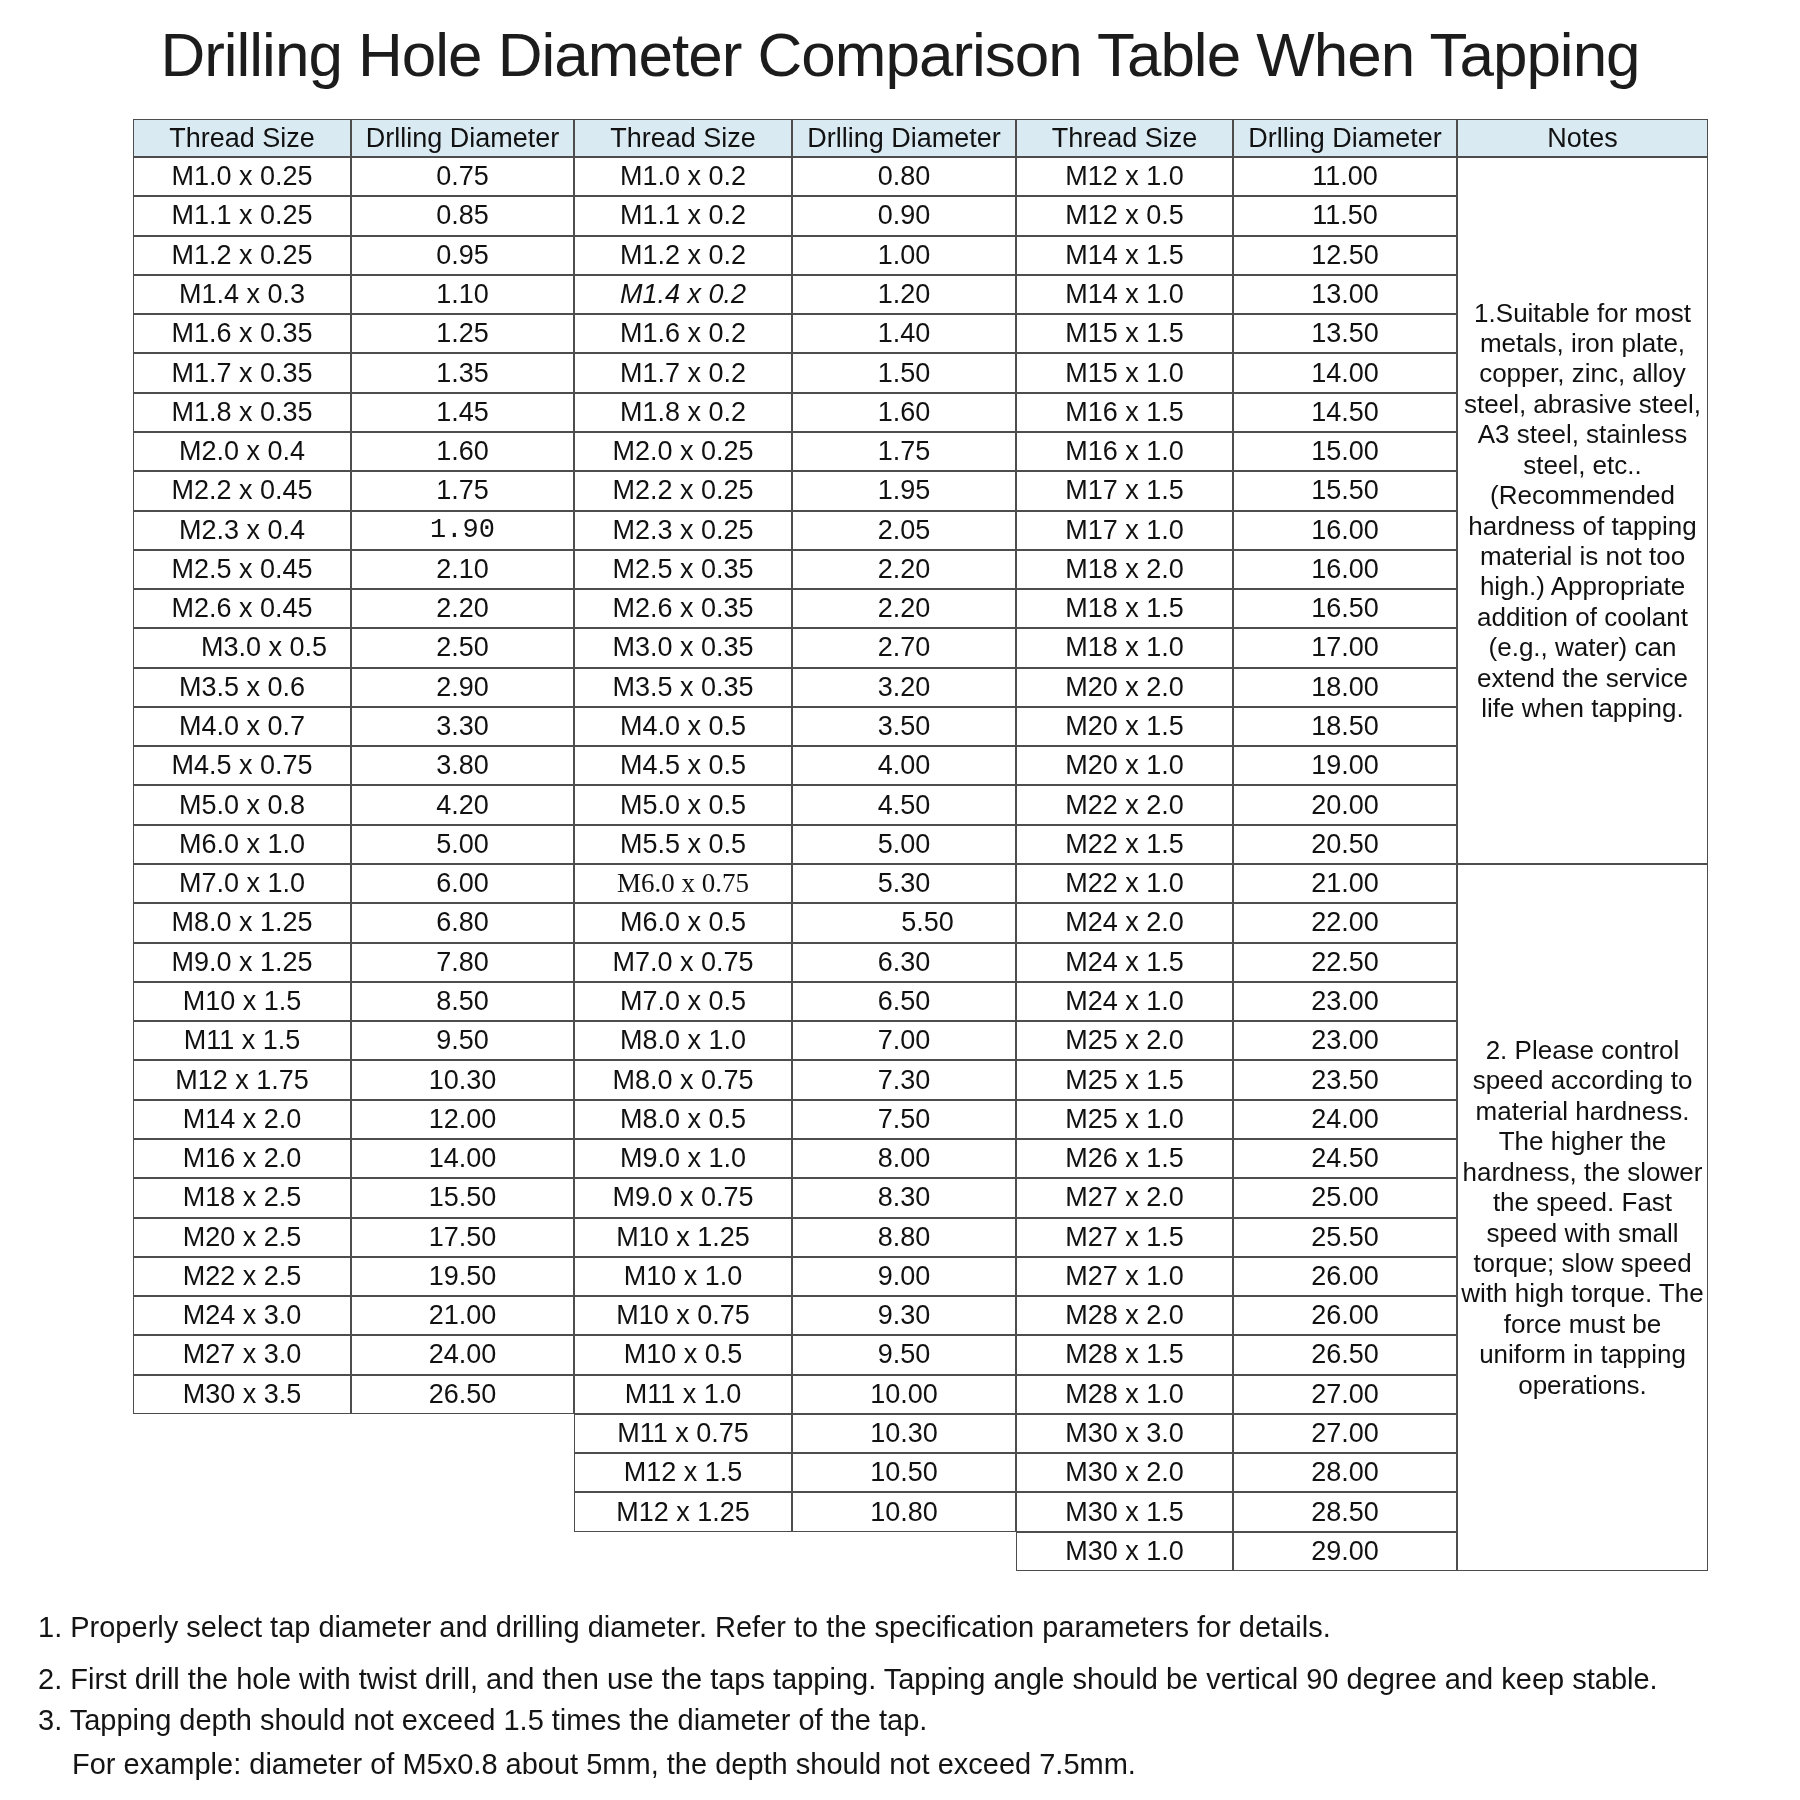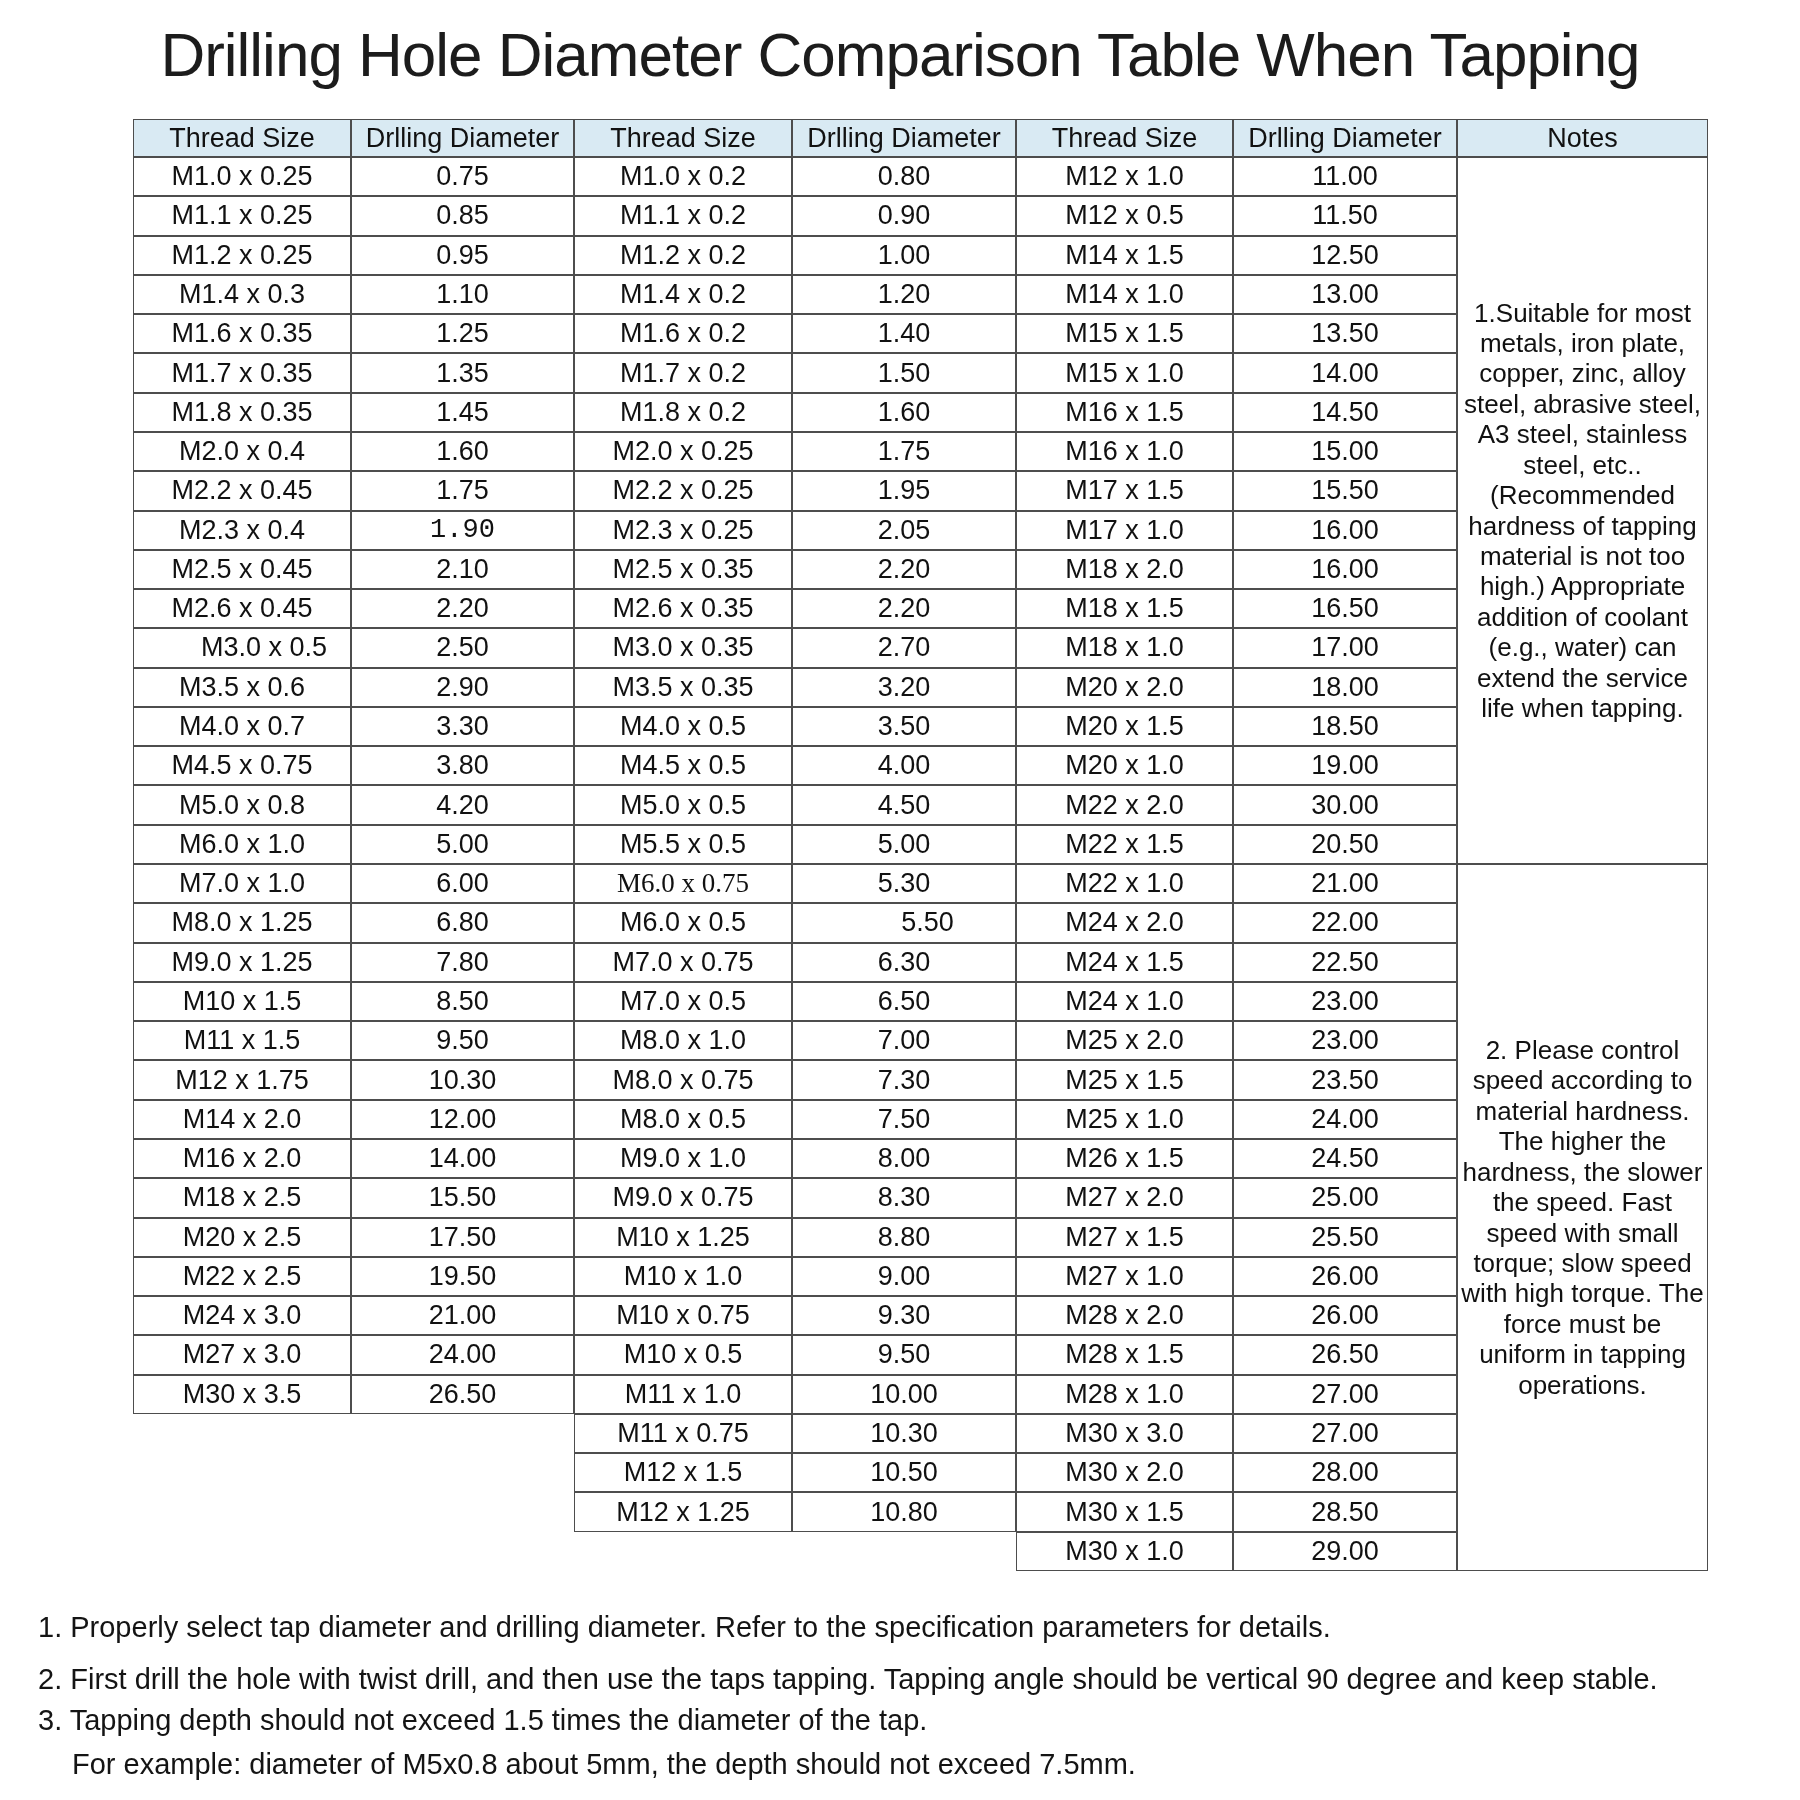--- a/index.html
+++ b/index.html
@@ -108,21 +108,21 @@
       <div class="cell" style="grid-area: 32 / 1;">M27 x 3.0</div>
       <div class="cell" style="grid-area: 32 / 2;">24.00</div>
       <div class="cell" style="grid-area: 33 / 1;">M30 x 3.5</div>
       <div class="cell" style="grid-area: 33 / 2;">26.50</div>
       <div class="cell" style="grid-area: 2 / 3;">M1.0 x 0.2</div>
       <div class="cell" style="grid-area: 2 / 4;">0.80</div>
       <div class="cell" style="grid-area: 3 / 3;">M1.1 x 0.2</div>
       <div class="cell" style="grid-area: 3 / 4;">0.90</div>
       <div class="cell" style="grid-area: 4 / 3;">M1.2 x 0.2</div>
       <div class="cell" style="grid-area: 4 / 4;">1.00</div>
-      <div class="cell" style="grid-area: 5 / 3;">M1.4 x 0.2</div>
+      <div class="cell" style="grid-area: 5 / 3; font-style: italic;">M1.4 x 0.2</div>
       <div class="cell" style="grid-area: 5 / 4;">1.20</div>
       <div class="cell" style="grid-area: 6 / 3;">M1.6 x 0.2</div>
       <div class="cell" style="grid-area: 6 / 4;">1.40</div>
       <div class="cell" style="grid-area: 7 / 3;">M1.7 x 0.2</div>
       <div class="cell" style="grid-area: 7 / 4;">1.50</div>
       <div class="cell" style="grid-area: 8 / 3;">M1.8 x 0.2</div>
       <div class="cell" style="grid-area: 8 / 4;">1.60</div>
       <div class="cell" style="grid-area: 9 / 3;">M2.0 x 0.25</div>
       <div class="cell" style="grid-area: 9 / 4;">1.75</div>
       <div class="cell" style="grid-area: 10 / 3;">M2.2 x 0.25</div>
@@ -205,21 +205,21 @@
       <div class="cell" style="grid-area: 13 / 6;">16.50</div>
       <div class="cell" style="grid-area: 14 / 5;">M18 x 1.0</div>
       <div class="cell" style="grid-area: 14 / 6;">17.00</div>
       <div class="cell" style="grid-area: 15 / 5;">M20 x 2.0</div>
       <div class="cell" style="grid-area: 15 / 6;">18.00</div>
       <div class="cell" style="grid-area: 16 / 5;">M20 x 1.5</div>
       <div class="cell" style="grid-area: 16 / 6;">18.50</div>
       <div class="cell" style="grid-area: 17 / 5;">M20 x 1.0</div>
       <div class="cell" style="grid-area: 17 / 6;">19.00</div>
       <div class="cell" style="grid-area: 18 / 5;">M22 x 2.0</div>
-      <div class="cell" style="grid-area: 18 / 6;">30.00</div>
+      <div class="cell" style="grid-area: 18 / 6;">20.00</div>
       <div class="cell" style="grid-area: 19 / 5;">M22 x 1.5</div>
       <div class="cell" style="grid-area: 19 / 6;">20.50</div>
       <div class="cell" style="grid-area: 20 / 5;">M22 x 1.0</div>
       <div class="cell" style="grid-area: 20 / 6;">21.00</div>
       <div class="cell" style="grid-area: 21 / 5;">M24 x 2.0</div>
       <div class="cell" style="grid-area: 21 / 6;">22.00</div>
       <div class="cell" style="grid-area: 22 / 5;">M24 x 1.5</div>
       <div class="cell" style="grid-area: 22 / 6;">22.50</div>
       <div class="cell" style="grid-area: 23 / 5;">M24 x 1.0</div>
       <div class="cell" style="grid-area: 23 / 6;">23.00</div>

